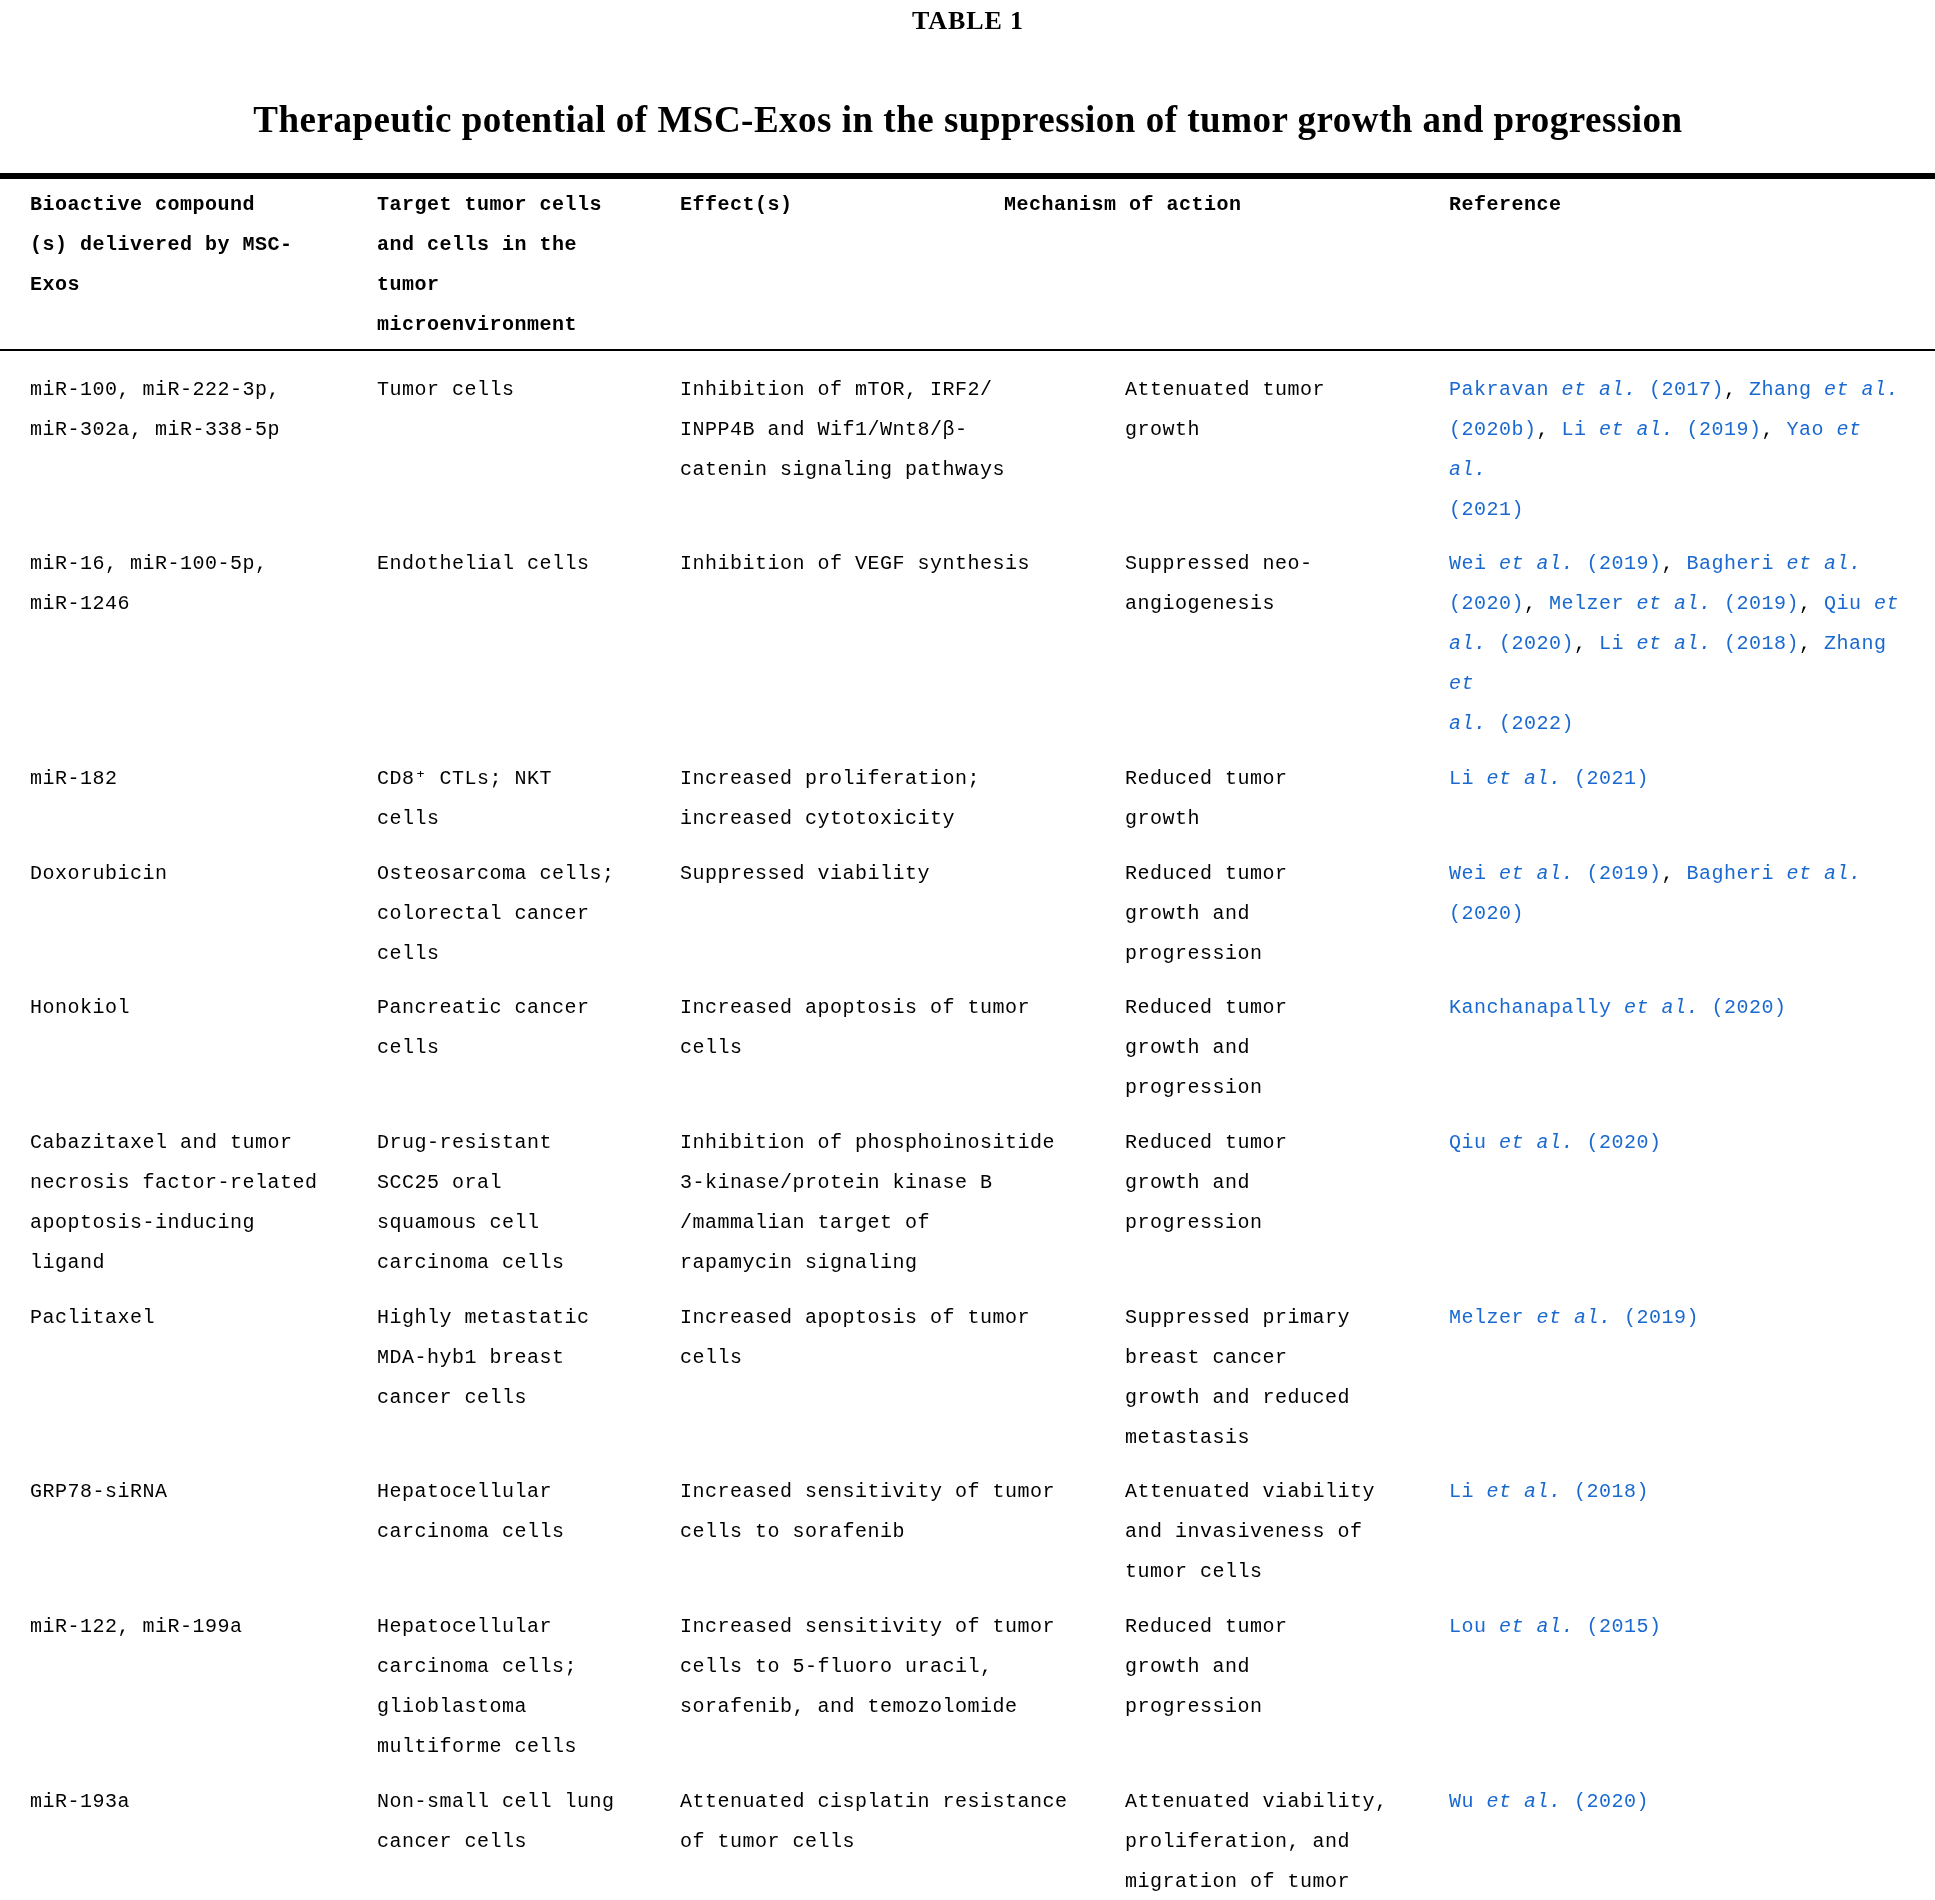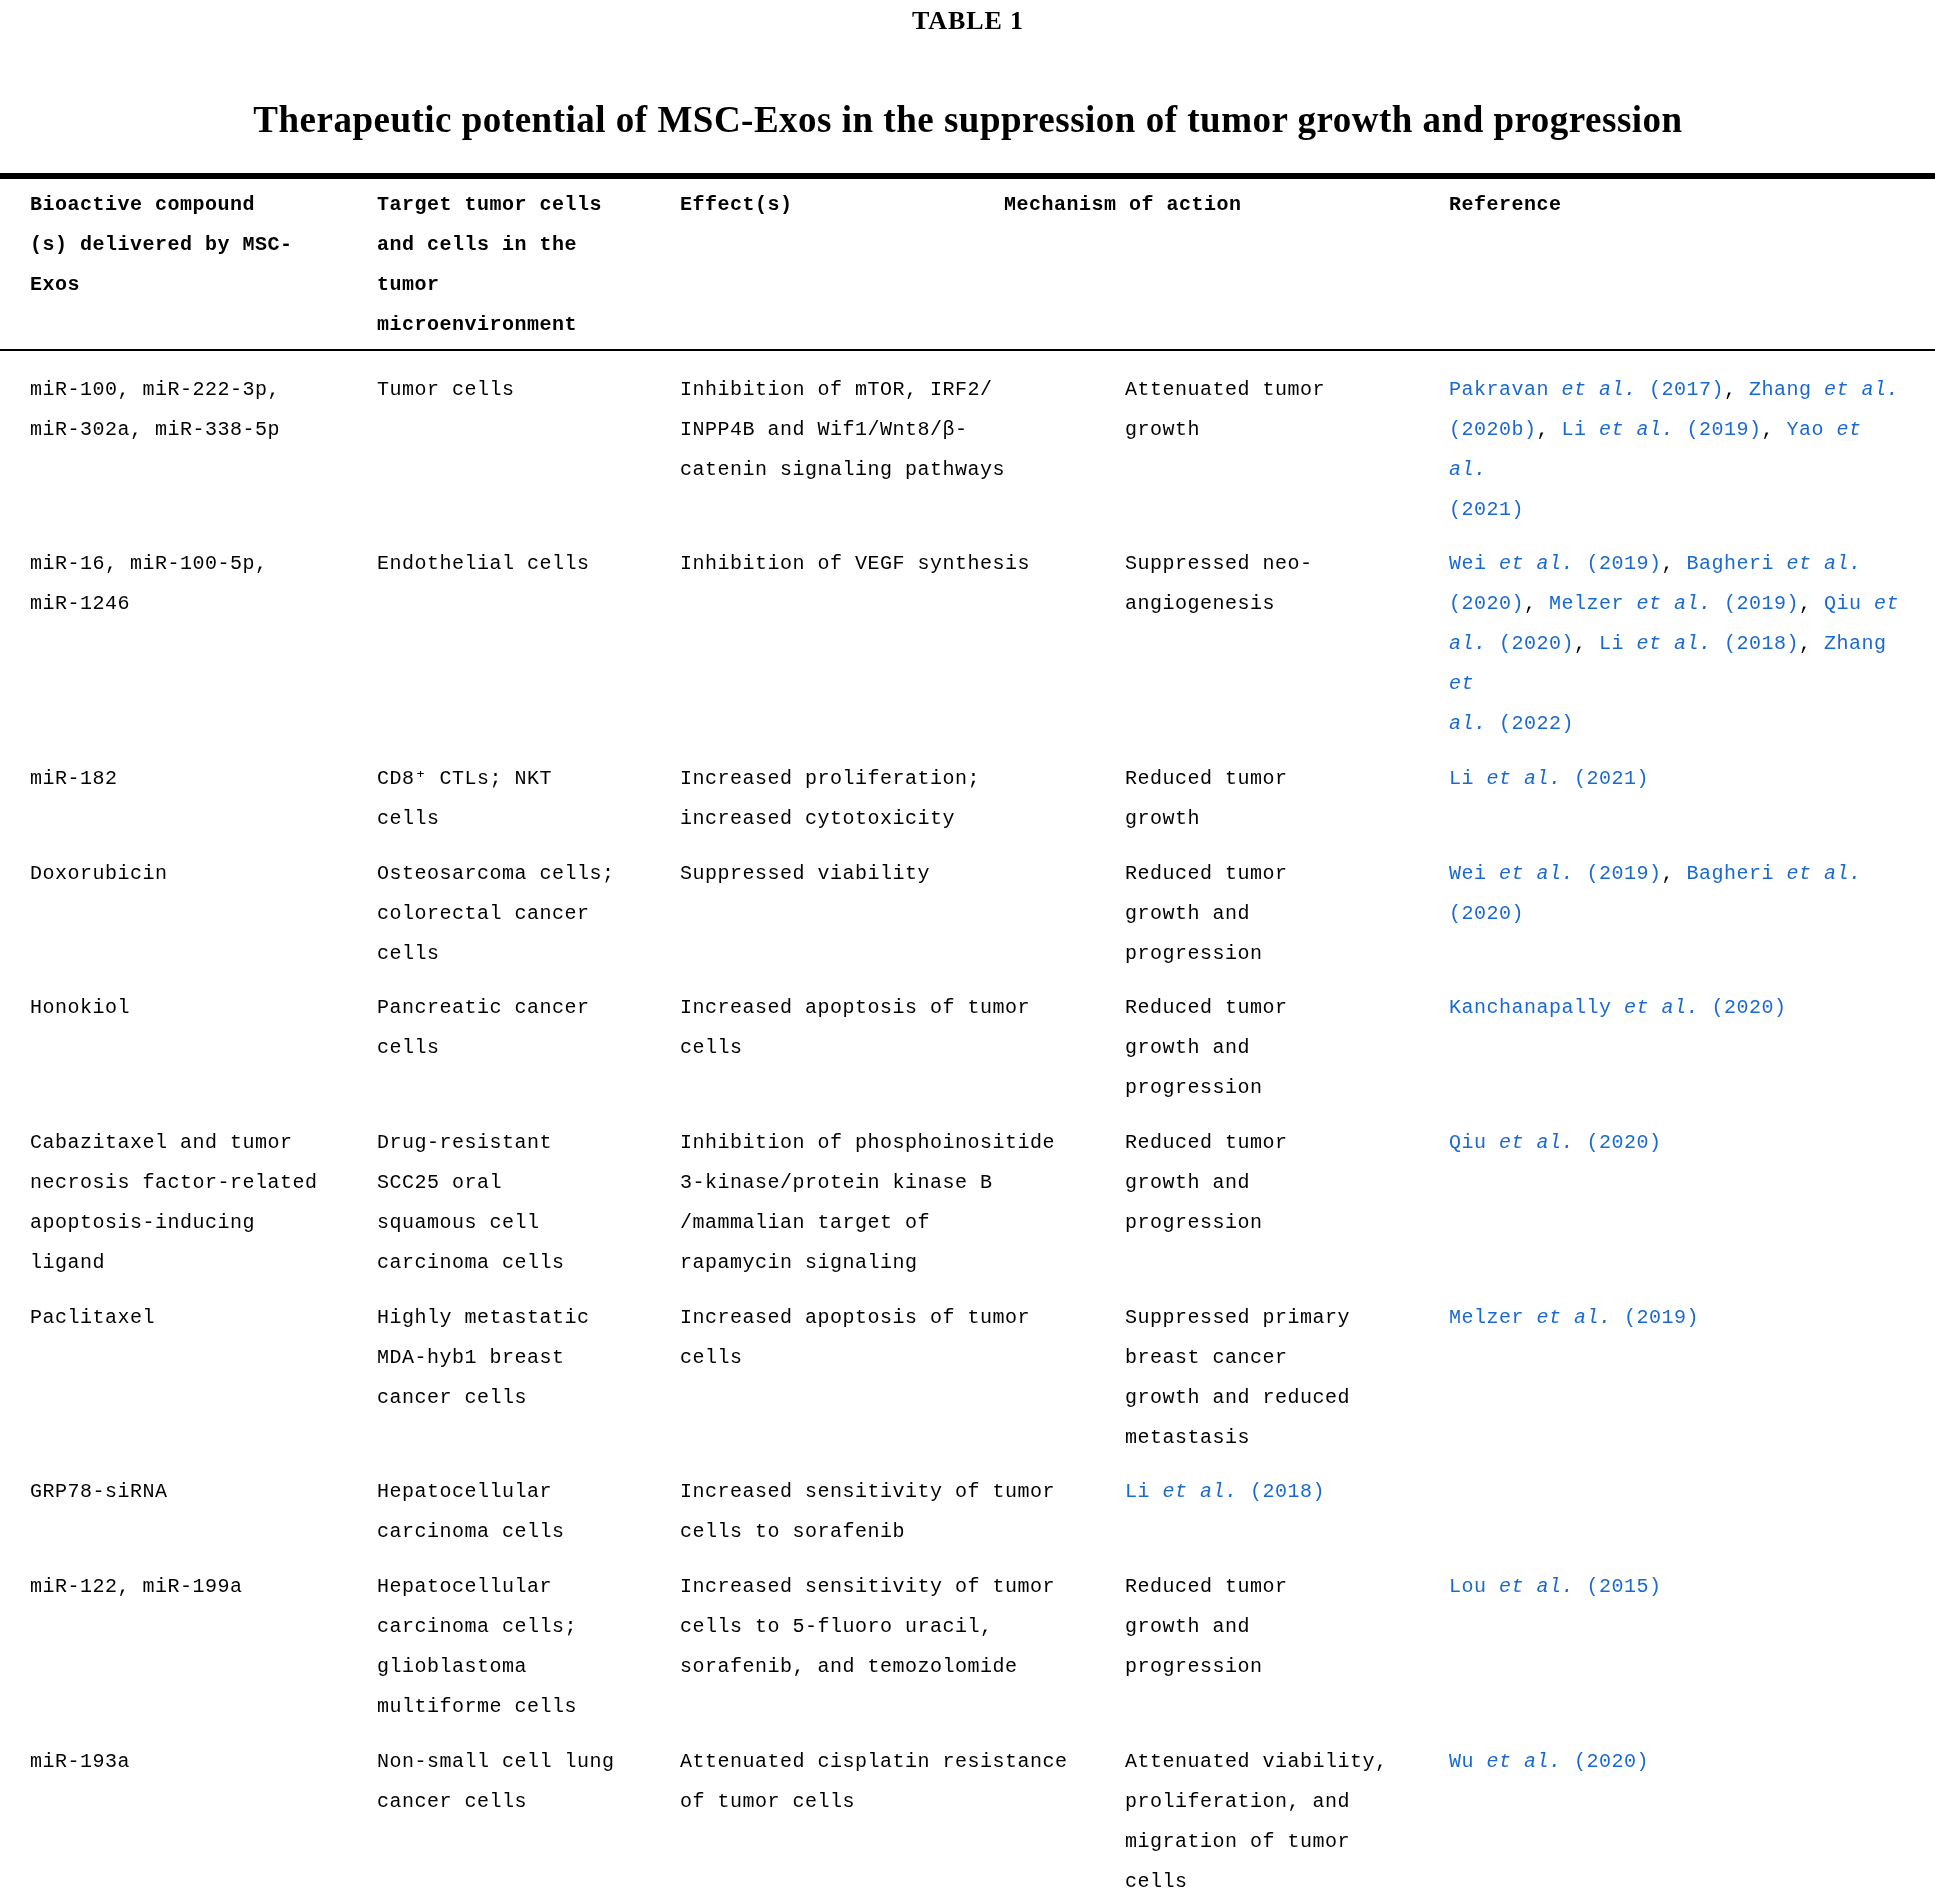--- a/index.html
+++ b/index.html
@@ -177,20 +177,23 @@
 growth and reduced
 metastasis</div>
           <div class="cell c5"><span class="ref-link">Melzer <i>et al.</i> (2019)</span></div>
         </div>
         <div class="row">
           <div class="cell c1">GRP78-siRNA</div>
           <div class="cell c2">Hepatocellular
 carcinoma cells</div>
           <div class="cell c3">Increased sensitivity of tumor
 cells to sorafenib</div>
+          <div class="cell c4">Attenuated viability
+and invasiveness of
+tumor cells</div>
           <div class="cell c5"><span class="ref-link">Li <i>et al.</i> (2018)</span></div>
         </div>
         <div class="row">
           <div class="cell c1">miR-122, miR-199a</div>
           <div class="cell c2">Hepatocellular
 carcinoma cells;
 glioblastoma
 multiforme cells</div>
           <div class="cell c3">Increased sensitivity of tumor
 cells to 5-fluoro uracil,

